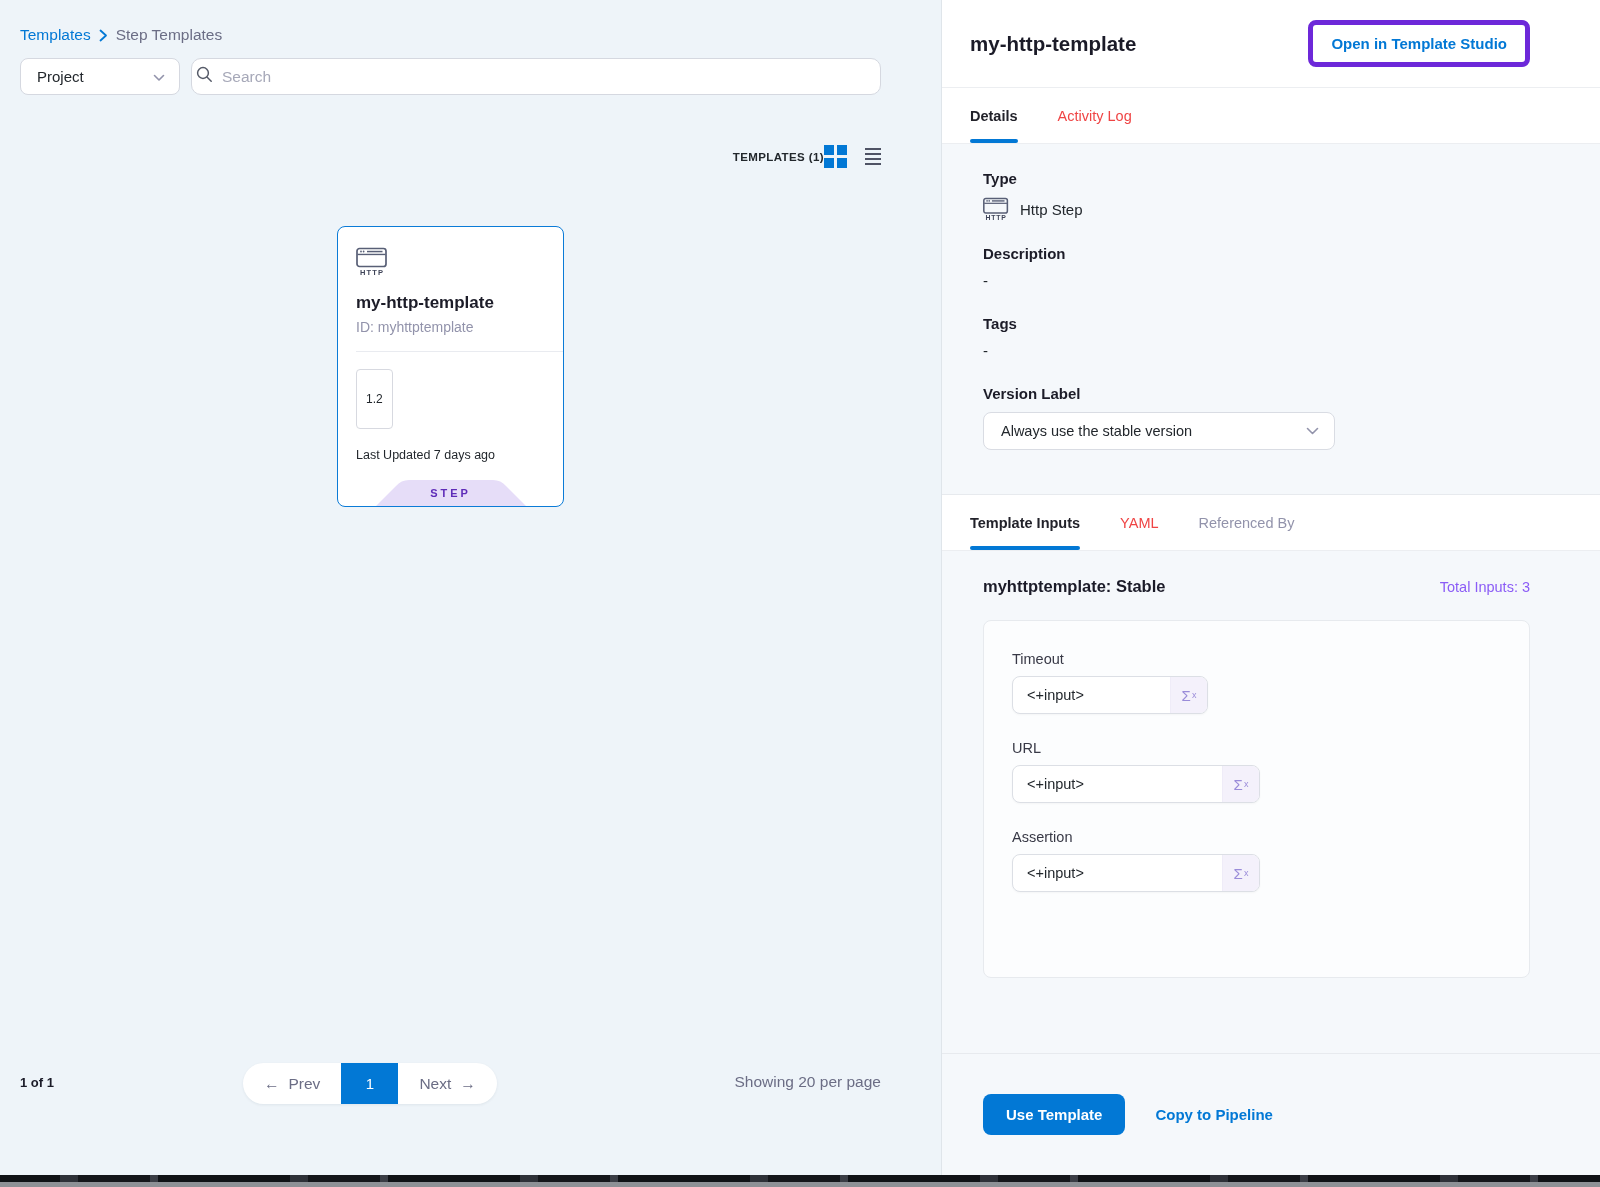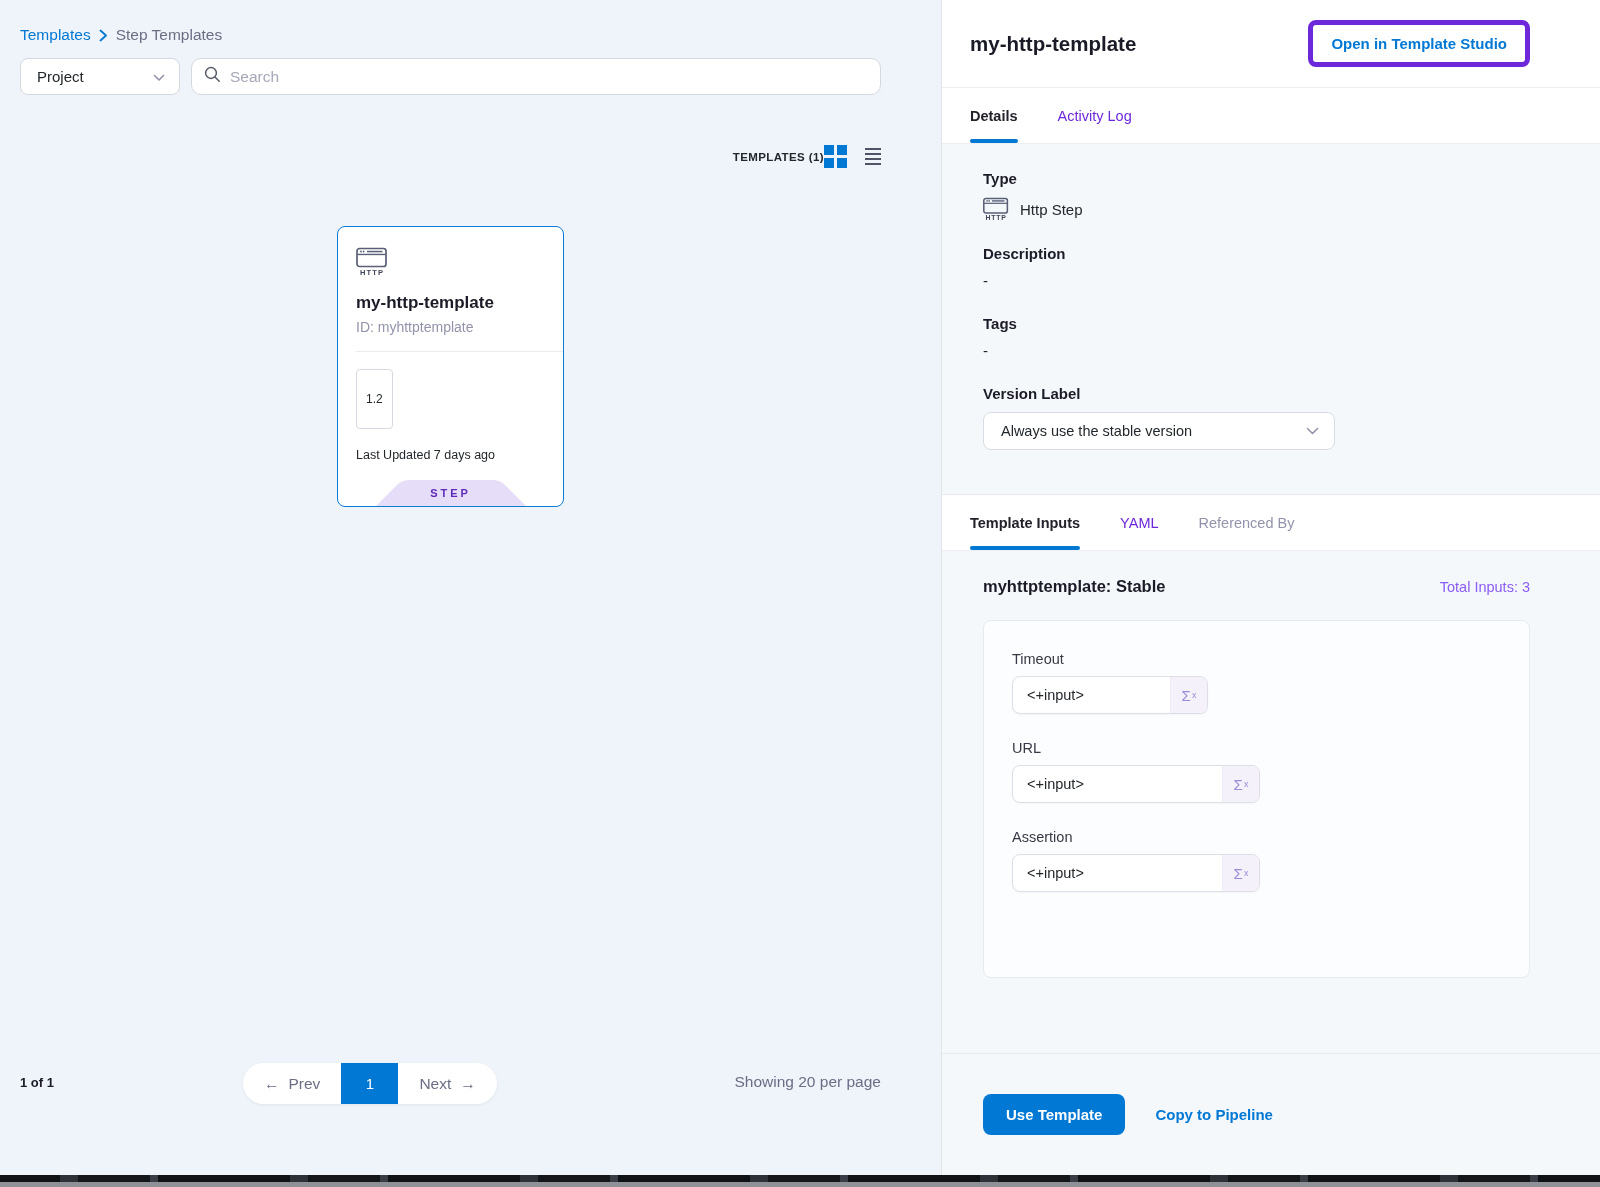--- a/index.html
+++ b/index.html
@@ -19,21 +19,21 @@
   .breadcrumb .current { color:#6b6d85; }
 
   .controls { position:absolute; top:58px; left:20px; right:60px; display:flex; gap:11px; }
   .project-select {
     width:160px; height:37px; background:#fff; border:1px solid #d5d8e0; border-radius:8px;
     display:flex; align-items:center; justify-content:space-between; padding:0 14px 0 16px;
     font-size:15px; color:#22272c; cursor:pointer;
   }
   .search-box {
     flex:1; height:37px; background:#fff; border:1px solid #d5d8e0; border-radius:10px;
-    display:flex; align-items:center; padding:0 12px; gap:9px;
+    display:flex; align-items:center; padding:0 4px; gap:9px;
   }
   .search-box input {
     border:none; outline:none; flex:1; font-size:15.5px; background:transparent;
     font-family:"Liberation Sans","DejaVu Sans",sans-serif; color:#22272c;
   }
   .search-box input::placeholder { color:#a6a8b8; }
 
   .list-header { position:absolute; top:145px; left:20px; right:60px; display:flex; align-items:center; justify-content:flex-end; }
   .list-header .label { font-size:11.5px; font-weight:bold; letter-spacing:0.4px; color:#22272c; }
   .view-toggles { display:flex; align-items:center; gap:18px; }
@@ -78,21 +78,21 @@
     height:88px; flex:none; padding:0 70px 0 28px; display:flex; align-items:center;
     justify-content:space-between; border-bottom:1px solid #eceef1; background:#fff;
   }
   .drawer-title { font-size:20.5px; font-weight:bold; color:#1b1b28; }
   .studio-btn {
     border:5px solid #6d28d9; color:#0278d5; background:#fff; border-radius:8px;
     font-size:15px; font-weight:bold; padding:10px 18px; cursor:pointer;
     font-family:"Liberation Sans","DejaVu Sans",sans-serif;
   }
   .tab-bar { height:56px; flex:none; padding:0 28px; display:flex; gap:40px; background:#fff; border-bottom:1px solid #eceef1; }
-  .tab { position:relative; display:flex; align-items:center; font-size:14.5px; color:#6d28d9; cursor:pointer; }
+  .tab { position:relative; display:flex; align-items:center; font-size:14.5px; color:#ef4444; cursor:pointer; }
   .tab.active { font-weight:bold; color:#22222a; }
   .tab.active::after { content:""; position:absolute; left:0; right:0; bottom:0; height:4px; background:#0278d5; border-radius:2px; }
   .tab.muted { color:#9293ab; }
 
   .details-section { background:#f5f8fb; padding:26px 70px 44px 41px; border-bottom:1px solid #e7eaee; }
   .d-label { font-size:15px; font-weight:bold; color:#1c1c28; margin-bottom:10px; }
   .type-row { display:flex; align-items:center; gap:11px; margin-bottom:24px; }
   .type-row .type-value { font-size:15px; color:#22272c; }
   .d-value { font-size:15px; color:#22272c; margin-bottom:26px; }
   .version-select {

